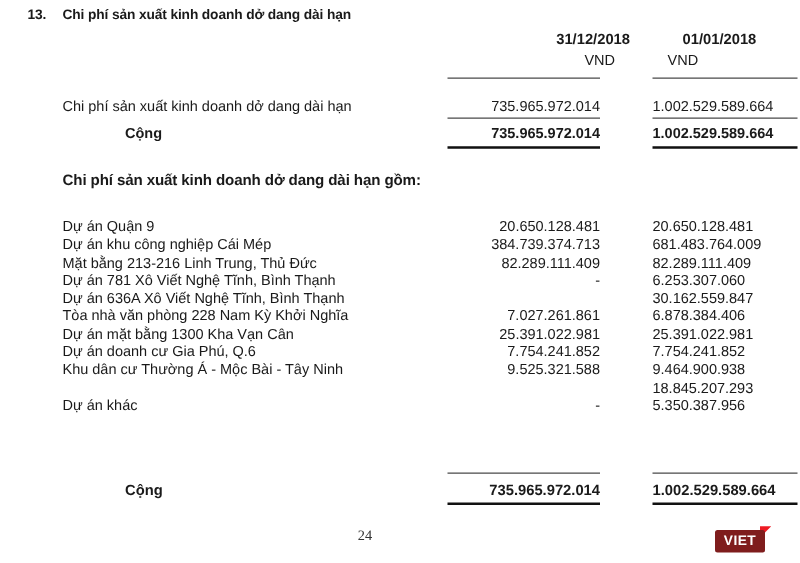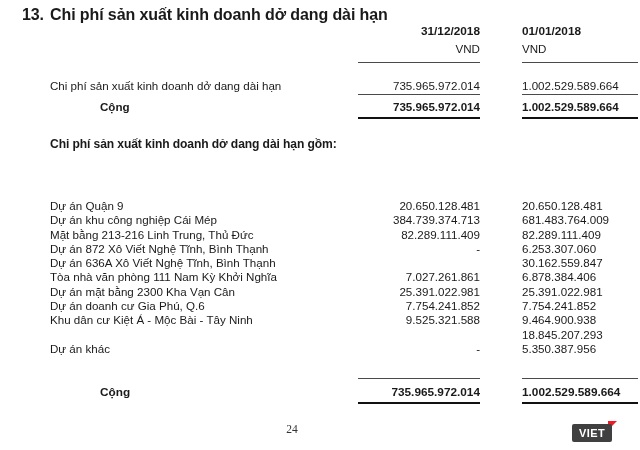--- a/index.html
+++ b/index.html
@@ -23,21 +23,21 @@
   }
 
   
   .note-heading {
     position: absolute;
     top: 6px;
     left: 22px;
     right: 10px;
     display: flex;
     align-items: baseline;
-    font-size: 16px;
+    font-size: 11px;
     font-weight: bold;
     letter-spacing: -0.1px;
   }
   .note-number {
     width: 28px;
     flex: 0 0 28px;
   }
   .note-title {
     flex: 1;
   }
@@ -64,24 +64,26 @@
   .c-num2 {
     grid-column: 5 / 6;
     text-align: left;
   }
 
   
   .col-head {
     top: 24px;
     font-weight: bold;
     font-size: 11.8px;
+    padding-left: 24px;
   }
   .col-unit {
     top: 42px;
     font-size: 11.6px;
+    padding-left: 12px;
   }
 
   
   .rule-row {
     position: absolute;
     left: 0;
     right: 0;
     display: grid;
     grid-template-columns: 50px 308px 122px 42px 116px;
   }
@@ -117,21 +119,20 @@
     font-weight: bold;
     letter-spacing: -0.1px;
   }
 
   
   .items {
     position: absolute;
     top: 175px;
     left: 0;
     right: 0;
-    margin-top: 24px;
   }
   .item-row {
     position: relative;
     display: grid;
     grid-template-columns: 50px 308px 122px 42px 116px;
     font-size: 11.6px;
     height: 14.3px;
     line-height: 14.3px;
   }
 
@@ -163,21 +164,21 @@
     left: 572px;
     width: 46px;
     height: 21px;
   }
   .logo-body {
     position: absolute;
     left: 0;
     top: 3px;
     width: 40px;
     height: 18px;
-    background: #404040;
+    background: #7f1d1d;
     border-radius: 2px;
     color: #ffffff;
     font-size: 11px;
     font-weight: bold;
     letter-spacing: 0.4px;
     text-align: center;
     line-height: 18px;
   }
   .logo-flag {
     position: absolute;
@@ -248,45 +249,45 @@
       <div class="c-label">Dự án khu công nghiệp Cái Mép</div>
       <div class="c-num1">384.739.374.713</div>
       <div class="c-num2">681.483.764.009</div>
     </div>
     <div class="item-row">
       <div class="c-label">Mặt bằng 213-216 Linh Trung, Thủ Đức</div>
       <div class="c-num1">82.289.111.409</div>
       <div class="c-num2">82.289.111.409</div>
     </div>
     <div class="item-row">
-      <div class="c-label">Dự án 872 Xô Viết Nghệ Tĩnh, Bình Thạnh</div>
+      <div class="c-label">Dự án 781 Xô Viết Nghệ Tĩnh, Bình Thạnh</div>
       <div class="c-num1">-</div>
       <div class="c-num2">6.253.307.060</div>
     </div>
     <div class="item-row">
       <div class="c-label">Dự án 636A Xô Viết Nghệ Tĩnh, Bình Thạnh</div>
       <div class="c-num2">30.162.559.847</div>
     </div>
     <div class="item-row">
-      <div class="c-label">Tòa nhà văn phòng 111 Nam Kỳ Khởi Nghĩa</div>
+      <div class="c-label">Tòa nhà văn phòng 228 Nam Kỳ Khởi Nghĩa</div>
       <div class="c-num1">7.027.261.861</div>
       <div class="c-num2">6.878.384.406</div>
     </div>
     <div class="item-row">
-      <div class="c-label">Dự án mặt bằng 2300 Kha Vạn Cân</div>
+      <div class="c-label">Dự án mặt bằng 1300 Kha Vạn Cân</div>
       <div class="c-num1">25.391.022.981</div>
       <div class="c-num2">25.391.022.981</div>
     </div>
     <div class="item-row">
       <div class="c-label">Dự án doanh cư Gia Phú, Q.6</div>
       <div class="c-num1">7.754.241.852</div>
       <div class="c-num2">7.754.241.852</div>
     </div>
     <div class="item-row">
-      <div class="c-label">Khu dân cư Kiệt Á - Mộc Bài - Tây Ninh</div>
+      <div class="c-label">Khu dân cư Thường Á - Mộc Bài - Tây Ninh</div>
       <div class="c-num1">9.525.321.588</div>
       <div class="c-num2">9.464.900.938</div>
     </div>
     <div class="item-row">
       <div class="c-num2">18.845.207.293</div>
     </div>
     <div class="item-row">
       <div class="c-label">Dự án khác</div>
       <div class="c-num1">-</div>
       <div class="c-num2">5.350.387.956</div>

